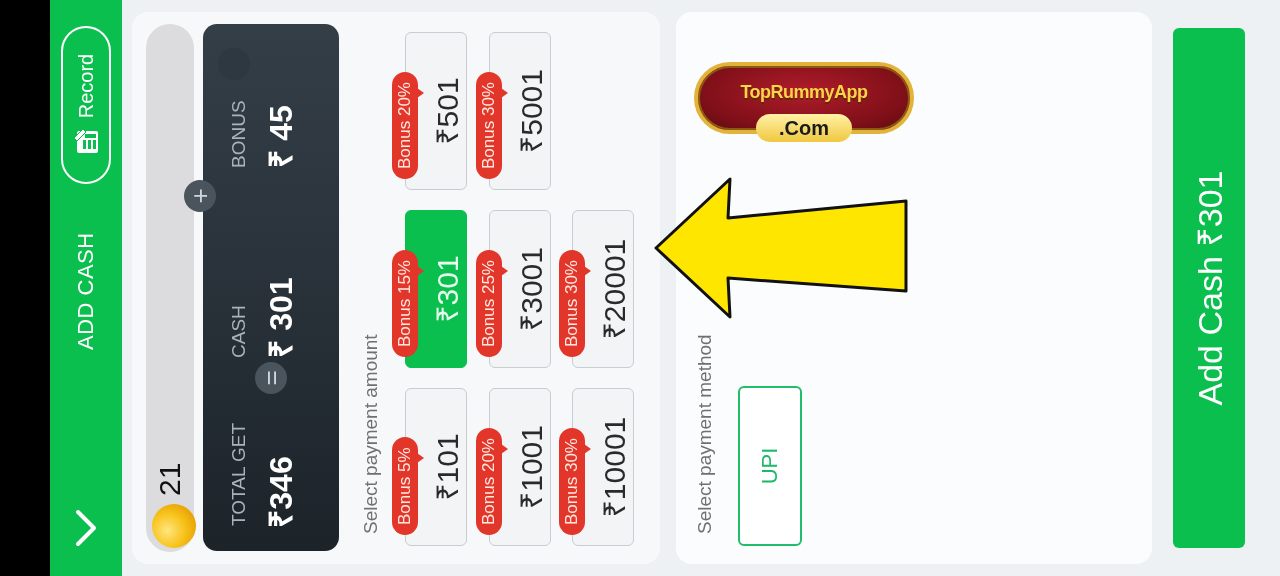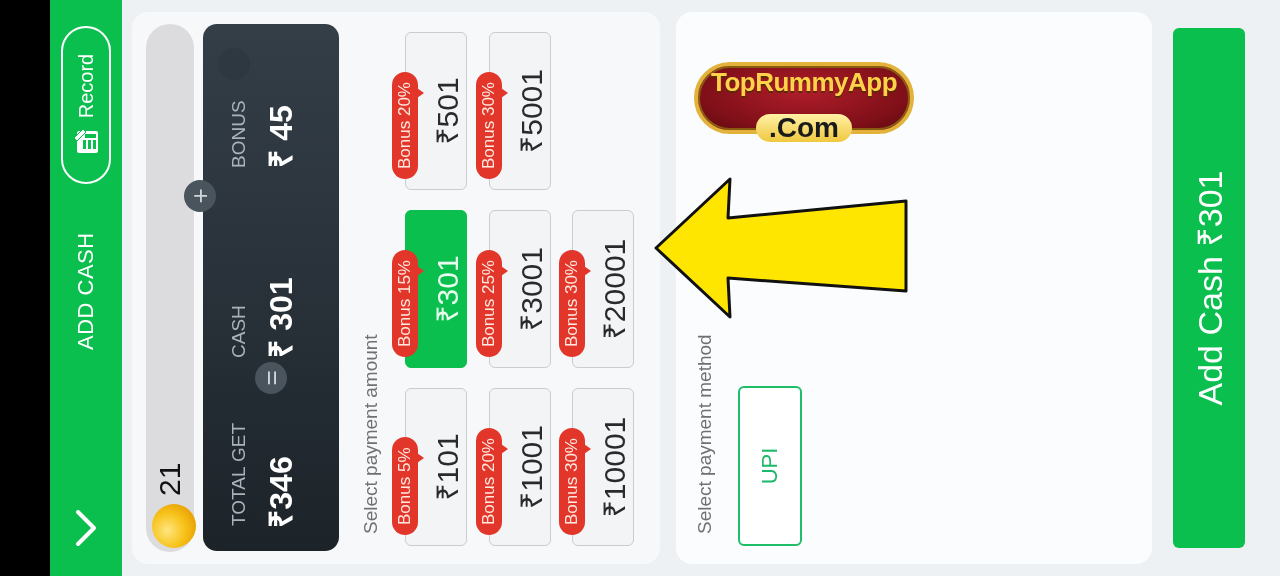--- a/index.html
+++ b/index.html
@@ -162,15 +162,15 @@
 
   <svg id="arrow" class="abs" viewBox="0 0 146 258">
     <polygon points="73,4 142,78 103,76 120,254 30,254 43,76 4,78" fill="#ffe600" stroke="#111" stroke-width="3" stroke-linejoin="round"></polygon>
   </svg>
 
   <div id="add-cash-btn" class="abs">Add Cash ₹301</div>
 </div>
 
 <div class="abs" style="left:694px;top:62px;width:220px;height:84px;">
   <div class="abs" style="left:0;top:0;width:220px;height:72px;border-radius:36px;background:radial-gradient(ellipse at 50% 40%, #b01d2a 0%, #7e0f18 70%, #5a0a10 100%);border:4px solid #e2b23a;box-shadow:0 0 0 2px #8a5a10 inset;"></div>
-  <div class="abs" style="left:0;top:0;width:220px;height:40px;line-height:40px;text-align:center;font-weight:bold;font-size:26px;color:#ffd24a;letter-spacing:-0.5px;text-shadow:0 2px 0 #5a2a00;">TopRummyApp</div>
-  <div class="abs" style="left:62px;top:52px;width:96px;height:28px;border-radius:14px;background:linear-gradient(#fff1a6,#f0c840);line-height:28px;text-align:center;font-weight:bold;font-size:28px;color:#1a1a1a;">.Com</div>
+  <div class="abs" style="left:0;top:10px;width:220px;height:40px;line-height:40px;text-align:center;font-weight:bold;font-size:18px;color:#ffd24a;letter-spacing:-0.5px;text-shadow:0 2px 0 #5a2a00;">TopRummyApp</div>
+  <div class="abs" style="left:62px;top:52px;width:96px;height:28px;border-radius:14px;background:linear-gradient(#fff1a6,#f0c840);line-height:28px;text-align:center;font-weight:bold;font-size:20px;color:#1a1a1a;">.Com</div>
 </div>
 
 </body></html>

